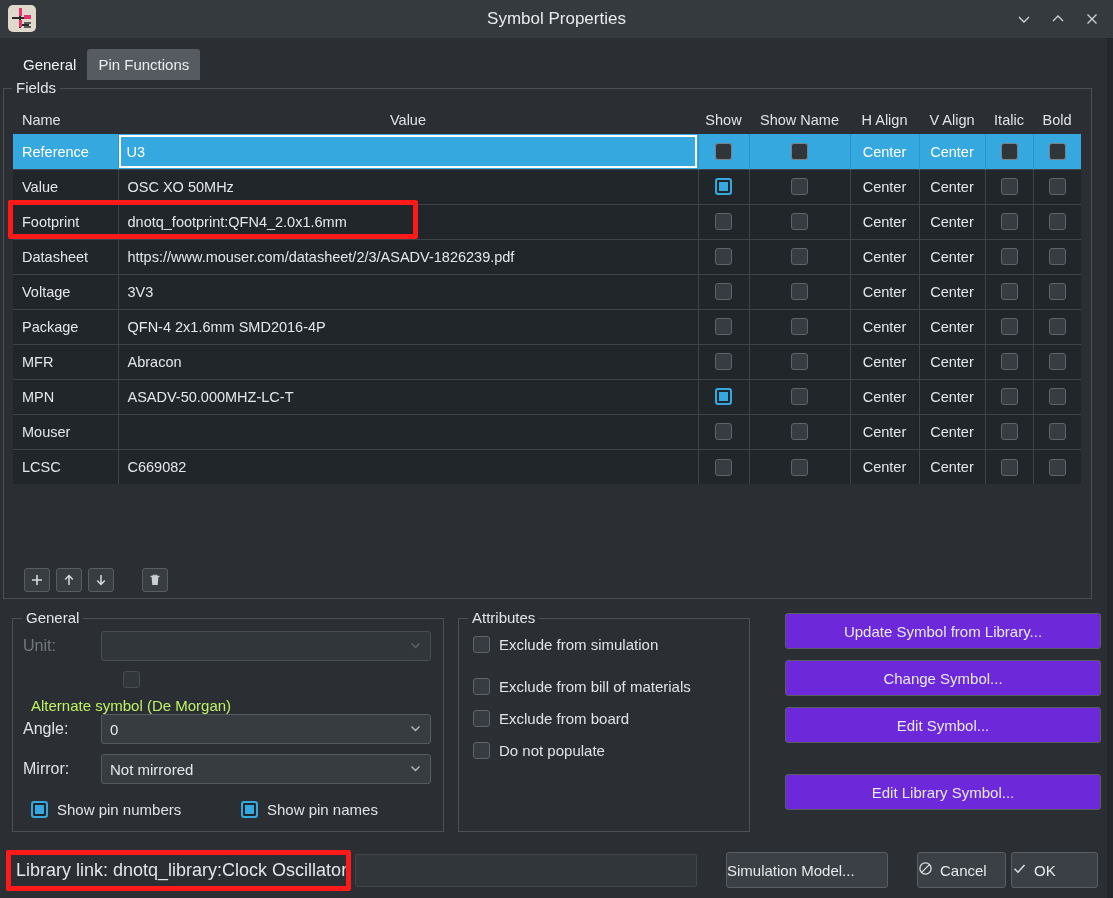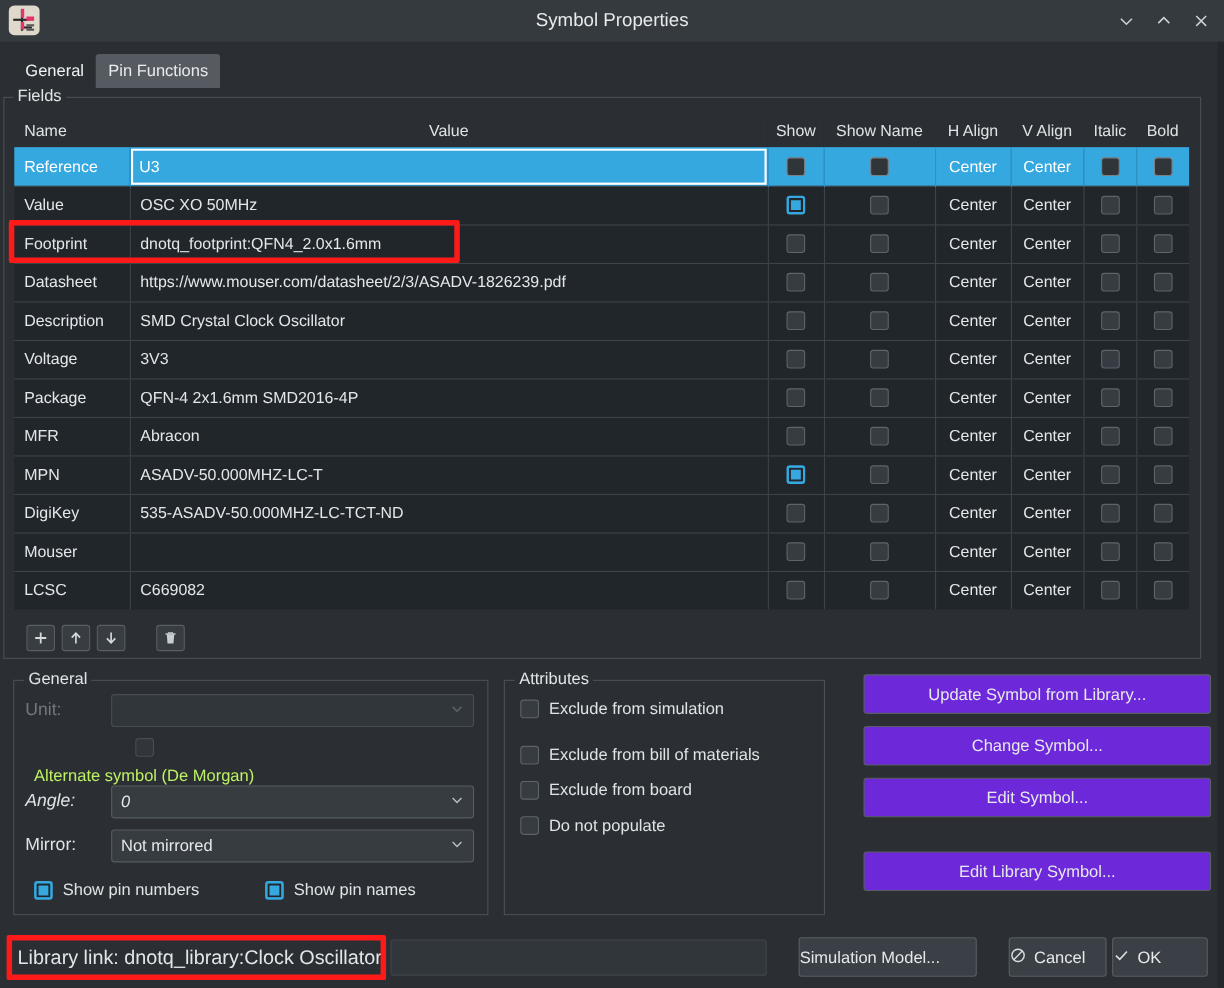--- a/index.html
+++ b/index.html
@@ -312,30 +312,20 @@
           <td class="c-name">Datasheet</td>
           <td class="c-value">https://www.mouser.com/datasheet/2/3/ASADV-1826239.pdf</td>
           <td class="c-show"><span class="cb"></span></td>
           <td class="c-showname"><span class="cb"></span></td>
           <td class="c-halign">Center</td>
           <td class="c-valign">Center</td>
           <td class="c-italic"><span class="cb"></span></td>
           <td class="c-bold"><span class="cb"></span></td>
         </tr>
         <tr class="row">
-          <td class="c-name">Description</td>
-          <td class="c-value">SMD Crystal Clock Oscillator</td>
-          <td class="c-show"><span class="cb"></span></td>
-          <td class="c-showname"><span class="cb"></span></td>
-          <td class="c-halign">Center</td>
-          <td class="c-valign">Center</td>
-          <td class="c-italic"><span class="cb"></span></td>
-          <td class="c-bold"><span class="cb"></span></td>
-        </tr>
-        <tr class="row">
           <td class="c-name">Voltage</td>
           <td class="c-value">3V3</td>
           <td class="c-show"><span class="cb"></span></td>
           <td class="c-showname"><span class="cb"></span></td>
           <td class="c-halign">Center</td>
           <td class="c-valign">Center</td>
           <td class="c-italic"><span class="cb"></span></td>
           <td class="c-bold"><span class="cb"></span></td>
         </tr>
         <tr class="row">
@@ -355,30 +345,20 @@
           <td class="c-showname"><span class="cb"></span></td>
           <td class="c-halign">Center</td>
           <td class="c-valign">Center</td>
           <td class="c-italic"><span class="cb"></span></td>
           <td class="c-bold"><span class="cb"></span></td>
         </tr>
         <tr class="row">
           <td class="c-name">MPN</td>
           <td class="c-value">ASADV-50.000MHZ-LC-T</td>
           <td class="c-show"><span class="cb checked"></span></td>
-          <td class="c-showname"><span class="cb"></span></td>
-          <td class="c-halign">Center</td>
-          <td class="c-valign">Center</td>
-          <td class="c-italic"><span class="cb"></span></td>
-          <td class="c-bold"><span class="cb"></span></td>
-        </tr>
-        <tr class="row">
-          <td class="c-name">DigiKey</td>
-          <td class="c-value">535-ASADV-50.000MHZ-LC-TCT-ND</td>
-          <td class="c-show"><span class="cb"></span></td>
           <td class="c-showname"><span class="cb"></span></td>
           <td class="c-halign">Center</td>
           <td class="c-valign">Center</td>
           <td class="c-italic"><span class="cb"></span></td>
           <td class="c-bold"><span class="cb"></span></td>
         </tr>
         <tr class="row">
           <td class="c-name">Mouser</td>
           <td class="c-value"></td>
           <td class="c-show"><span class="cb"></span></td>
@@ -442,21 +422,21 @@
     </div>
   </div>
 
   <div class="frm-row" style="left:18px; top:52px;">
     <div class="chk-line disabled">
       <span class="chk-box dis"></span>
       <span>Alternate symbol (De Morgan)</span>
     </div>
   </div>
 
-  <div class="frm-row" style="left:10px; top:95px; width:412px;font-style:italic;">
+  <div class="frm-row" style="left:10px; top:95px; width:412px;">
     <span class="frm-label" style="width:78px">Angle:</span>
     <div class="combo" style="width:330px">
       <span>0</span>
       <span class="chev">
         <svg width="13" height="13" viewBox="0 0 13 13">
             <path d="M2.5 4.5 L6.5 8.5 L10.5 4.5" stroke="#b9bfc4" stroke-width="1.3" fill="none"></path>
           </svg>
       </span>
     </div>
   </div>

